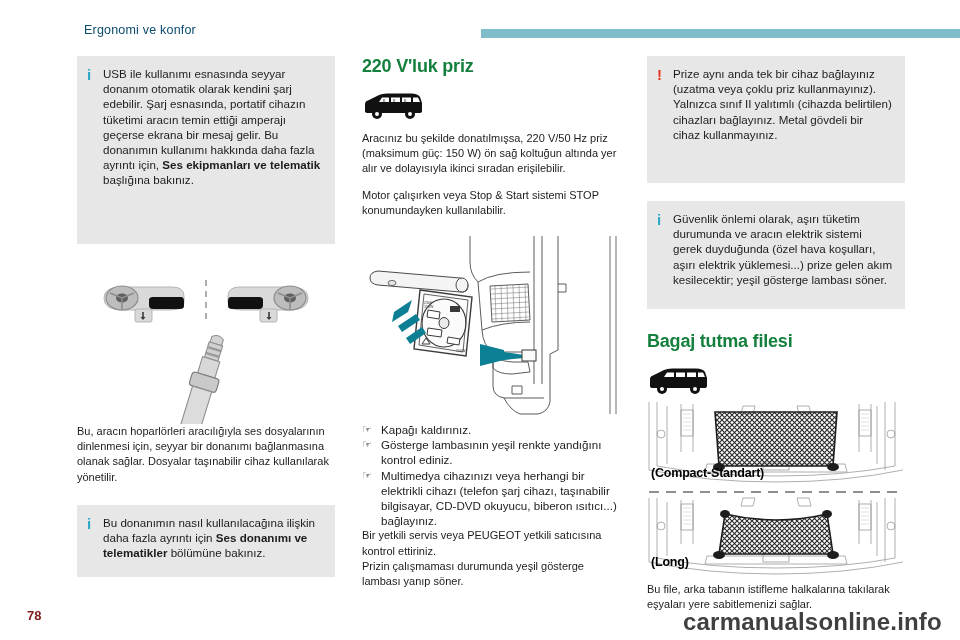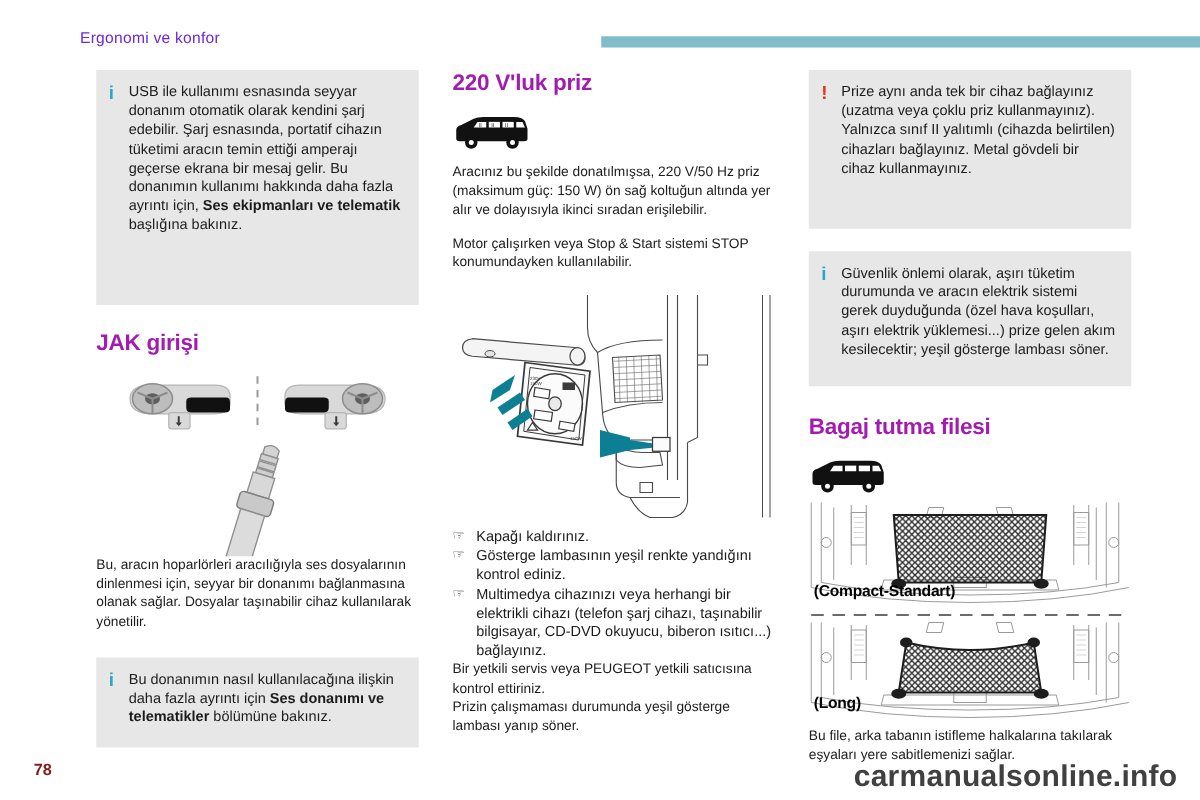--- a/index.html
+++ b/index.html
@@ -10,23 +10,23 @@
     overflow: hidden;
   }
   .page {
     position: relative;
     width: 960px; height: 640px;
     background: #ffffff;
   }
   
   .header-title {
     position: absolute;
-    left: 64px; top: 23px;
+    left: 84px; top: 23px;
     font-size: 12.5px;
-    color: #6d28d9;
+    color: #0c4a6e;
     letter-spacing: .2px;
     white-space: nowrap;
   }
   .header-bar {
     position: absolute;
     left: 481px; top: 29px;
     width: 479px; height: 9px;
     background: #7fbdcb;
   }
   
@@ -58,21 +58,21 @@
     flex: 1 1 auto;
     font-size: 11.6px;
     line-height: 15.2px;
     color: #1c1c1c;
   }
   .body b { font-weight: bold; }
 
   h2.section {
     font-size: 18px;
     font-weight: bold;
-    color: #a21caf;
+    color: #15803d;
     margin: 0;
     letter-spacing: -0.2px;
   }
   p.para {
     font-size: 11px;
     line-height: 15.2px;
     color: #1c1c1c;
     margin: 0;
   }
   .spacer-sm { height: 11px; }
@@ -133,21 +133,20 @@
       <div class="glyph info">i</div>
       <div class="body">
         <span>USB ile kullanımı esnasında seyyar donanım otomatik olarak kendini şarj edebilir.</span>
         <span>Şarj esnasında, portatif cihazın tüketimi aracın temin ettiği amperajı geçerse ekrana bir mesaj gelir.</span>
         <span>Bu donanımın kullanımı hakkında daha fazla ayrıntı için, </span><b>Ses ekipmanları ve telematik</b><span> başlığına bakınız.</span>
       </div>
     </div>
 
     <div class="spacer-md"></div>
 
-    <h2 class="section">JAK girişi</h2>
 
     <div class="illus" style="height:148px;margin-top:12px;">
       <svg width="258" height="148" viewBox="0 0 258 148">
 
         <line x1="129" y1="4" x2="129" y2="48" stroke="#9a9a9a" stroke-width="1.6" stroke-dasharray="6,5"></line>
 
         <g>
           <path d="M27 22 Q27 11 45 11 L95 11 Q107 11 107 20 L107 26 Q107 34 93 34 L45 34 Q27 34 27 22 Z" fill="#d9d9d9" stroke="#b5b5b5" stroke-width="1"></path>
           <ellipse cx="45" cy="22" rx="16" ry="12" fill="#bdbdbd" stroke="#8d8d8d" stroke-width="1.2"></ellipse>
           <ellipse cx="45" cy="22" rx="6" ry="4.5" fill="#5e5e5e"></ellipse>

